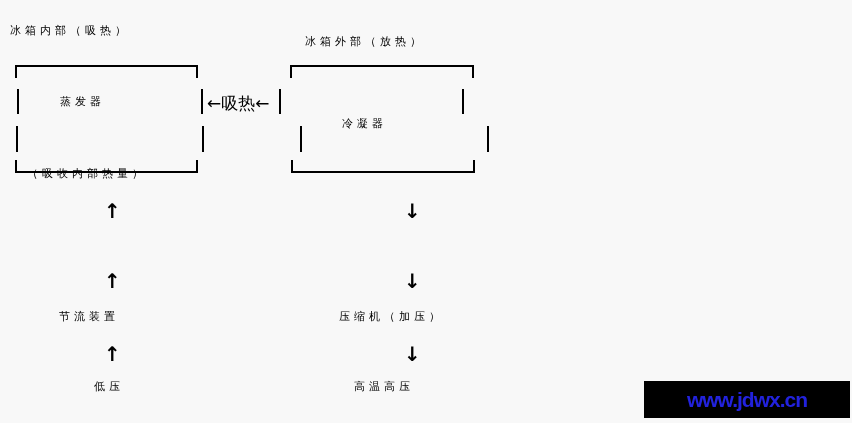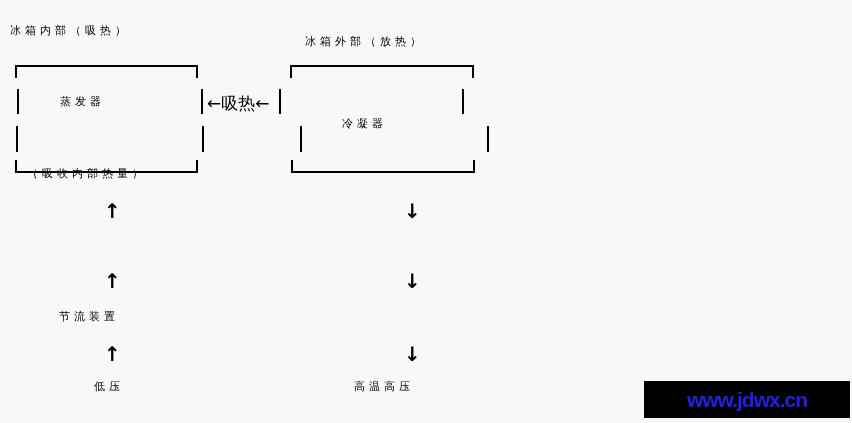--- a/index.html
+++ b/index.html
@@ -97,20 +97,21 @@
   <span class="txt" style="left:342px;top:114px;">冷凝器</span>
 
   <span class="arrow" style="left:104px;top:201px;">↑</span>
   <span class="arrow" style="left:104px;top:271px;">↑</span>
   <span class="txt" style="left:59px;top:307px;text-align:right;">节流装置</span>
   <span class="arrow" style="left:104px;top:344px;">↑</span>
   <span class="txt" style="left:94px;top:377px;">低压</span>
 
   <span class="arrow" style="left:404px;top:201px;">↓</span>
   <span class="arrow" style="left:404px;top:271px;">↓</span>
+  <span class="txt" style="left:339px;top:307px;">压缩机（加压）</span>
   <span class="arrow" style="left:404px;top:344px;">↓</span>
   <span class="txt" style="left:354px;top:377px;">高温高压</span>
 
   <div class="watermark">
     <span>www.jdwx.cn</span>
   </div>
 
 </div>
 
 </body></html>

